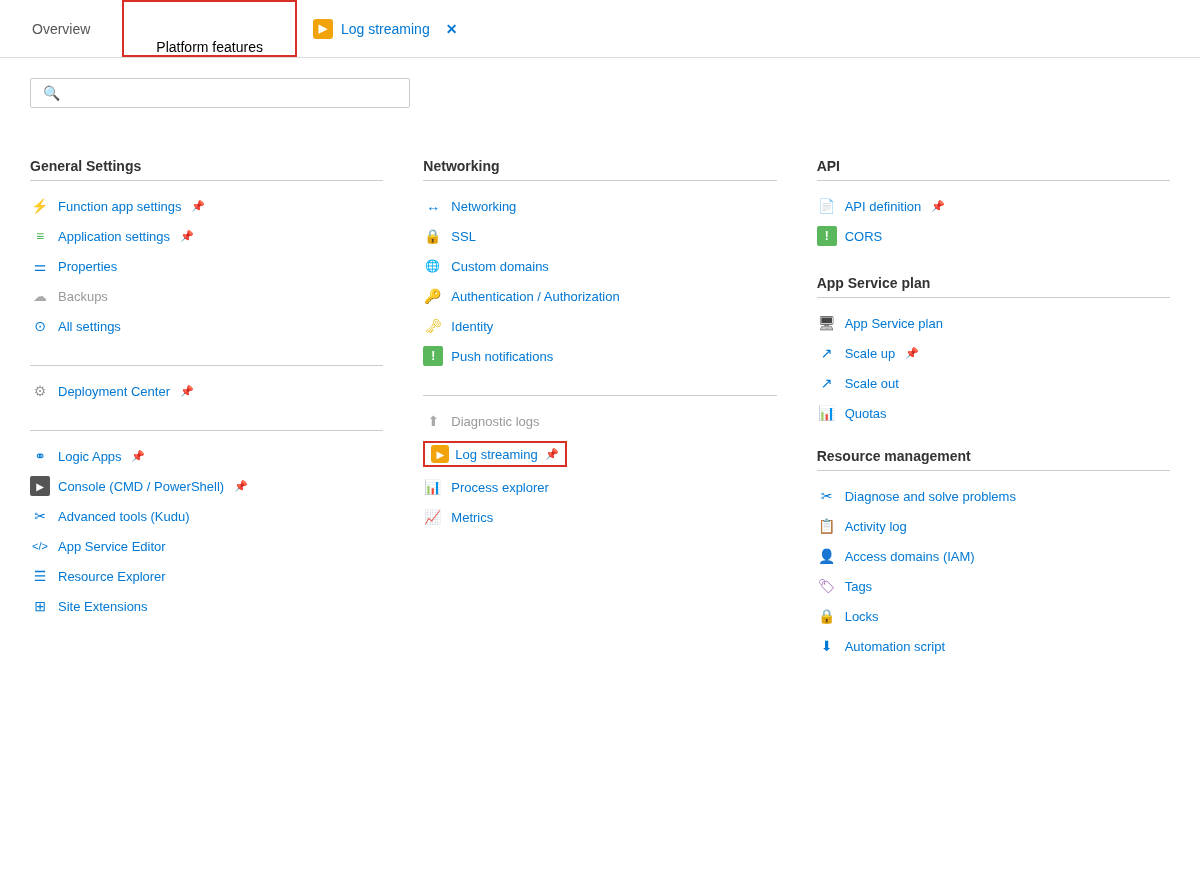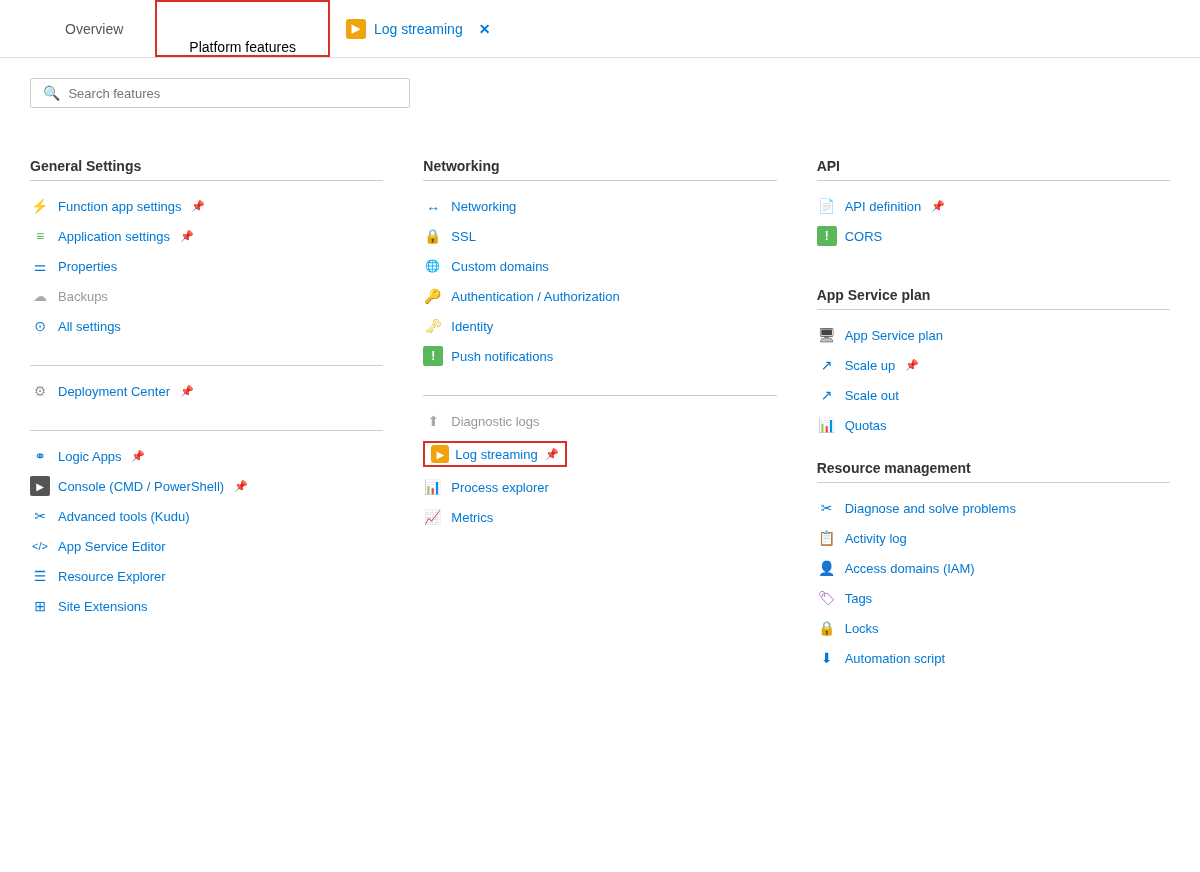--- a/index.html
+++ b/index.html
@@ -4,21 +4,20 @@
   <style>
     * { box-sizing: border-box; margin: 0; padding: 0; }
     body { font-family: 'Segoe UI', Arial, sans-serif; background: #fff; color: #333; font-size: 13px; }
 
     .tabs-bar {
       display: flex;
       align-items: stretch;
       border-bottom: 1px solid #ddd;
       background: #fff;
       height: 58px;
-      padding-left: 33px;
     }
     .tab {
       display: flex;
       align-items: center;
       padding: 0 32px;
       cursor: pointer;
       font-size: 14px;
       color: #555;
       border: none;
       background: none;
@@ -147,21 +146,20 @@
   <div class="tab-log-streaming">
     <div class="log-icon">▶</div>
     <span>Log streaming</span>
     <span class="tab-close">✕</span>
   </div>
 </div>
 
 <div class="content">
   <div class="search-box">
     <span class="search-icon-char">🔍</span>
-    <input type="text" placeholder="Search features" style="">
   </div>
 
   <div class="columns">
 
     <div>
 
       <div>
         <div class="section-title">General Settings</div>
         <hr class="section-divider">
         <div class="feature-item">
@@ -292,21 +290,21 @@
           <span class="icon-box" style="color:#0078d4;">📄</span>
           <span>API definition</span>
           <span class="pin-icon">📌</span>
         </div>
         <div class="feature-item">
           <span class="icon-box" style="background:#5bb75b; color:#fff; border-radius:2px; font-size:12px; font-weight:bold;">!</span>
           <span>CORS</span>
         </div>
       </div>
 
-      <div style="margin-top:36px;">
+      <div style="margin-top:24px;">
         <div class="section-title">App Service plan</div>
         <hr class="section-divider">
         <div class="feature-item">
           <span class="icon-box" style="color:#444;">🖥</span>
           <span>App Service plan</span>
         </div>
         <div class="feature-item">
           <span class="icon-box" style="color:#0078d4;">↗</span>
           <span>Scale up</span>
           <span class="pin-icon">📌</span>

